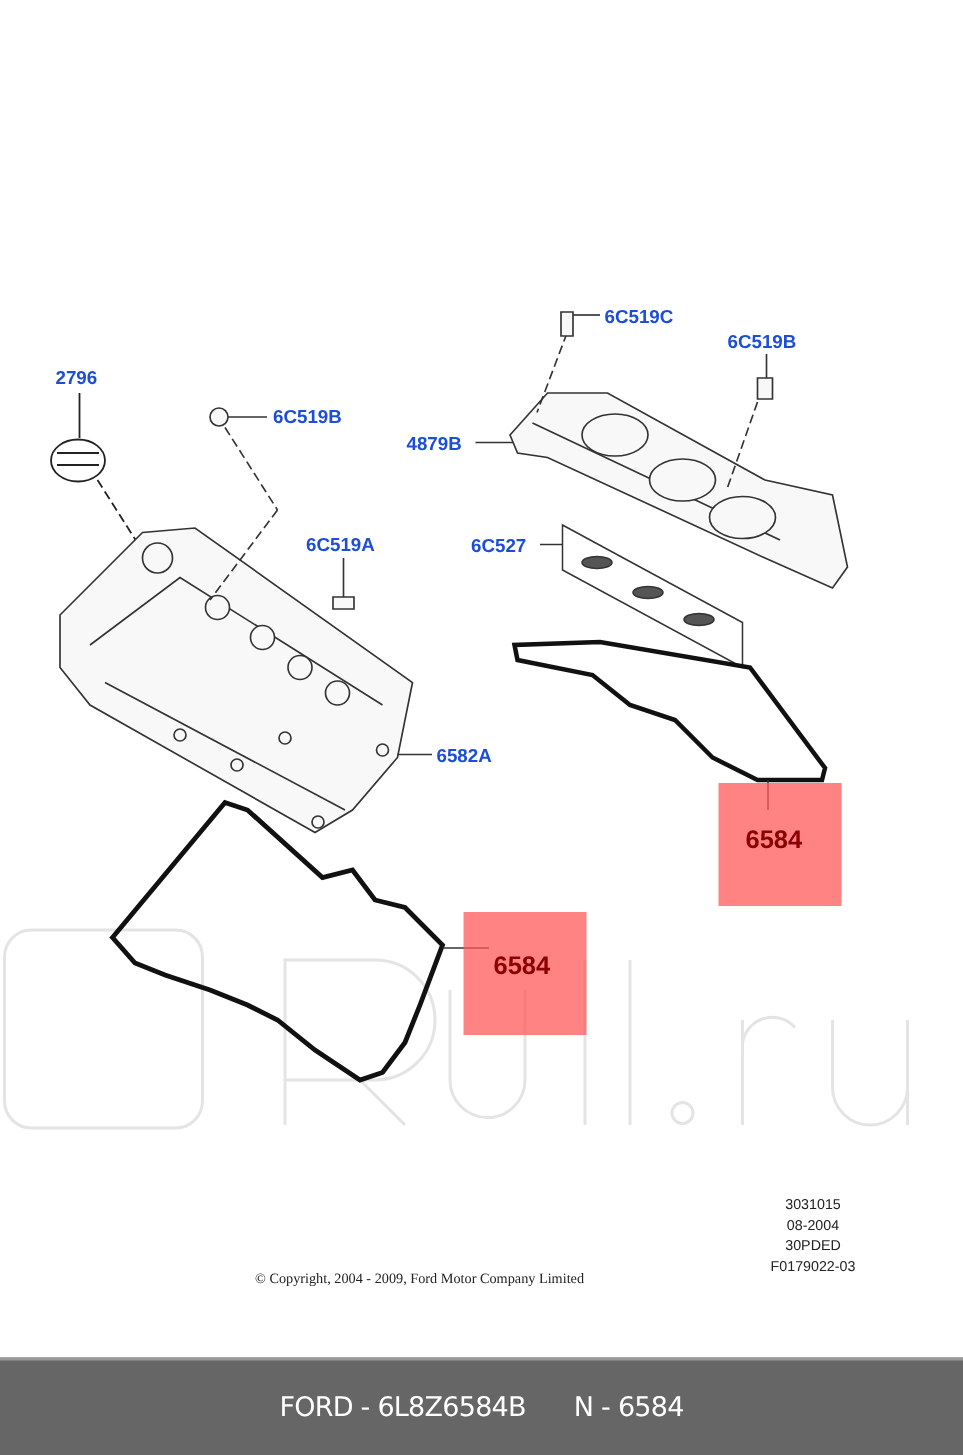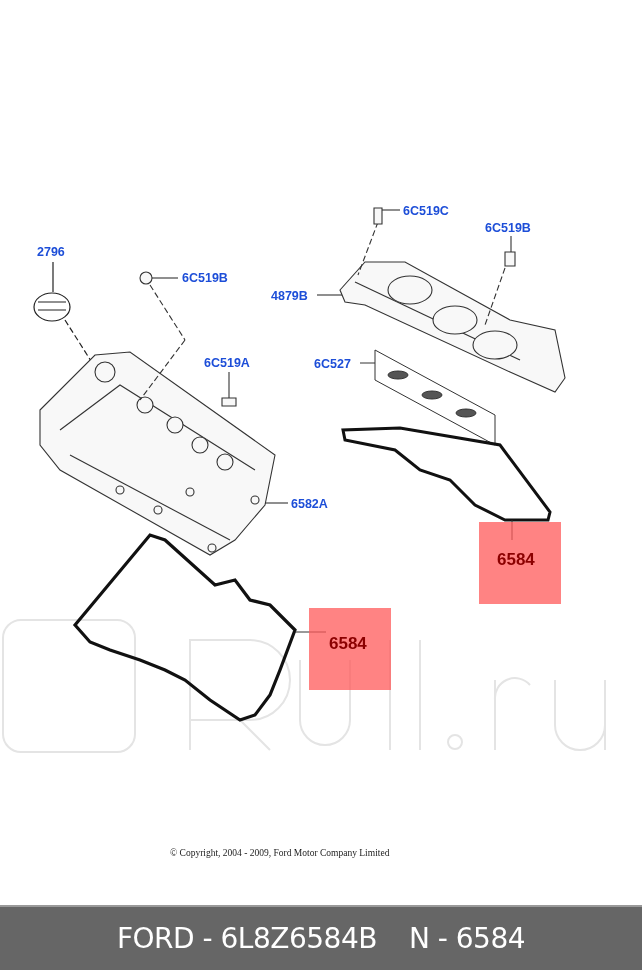--- a/index.html
+++ b/index.html
@@ -5,21 +5,21 @@
   html,body{margin:0;padding:0;background:#fff;}
   body{width:642px;height:970px;position:relative;overflow:hidden;font-family:"Liberation Sans",sans-serif;}
   .stage{position:absolute;left:0;top:0;width:642px;height:905px;background:#fff;}
   svg.diagram{position:absolute;left:0;top:0;}
   .lbl{position:absolute;font-weight:bold;font-size:12.5px;color:#1d4ed8;white-space:nowrap;line-height:14px;}
   .hl{position:absolute;background:rgba(255,90,90,0.75);}
   .hl-lbl{position:absolute;font-weight:bold;font-size:17px;color:#8b0000;line-height:14px;}
   .meta{position:absolute;left:507px;top:797px;width:70px;text-align:center;font-size:9.5px;color:#222;line-height:13.5px;}
   .copy{position:absolute;left:170px;top:848px;font-size:9.5px;color:#222;white-space:nowrap;font-family:Liberation Serif, serif;}
   .footer{position:absolute;left:0;top:905px;width:642px;height:65px;background:#666666;border-top:2px solid #9a9a9a;box-sizing:border-box;display:flex;align-items:center;justify-content:center;}
-  .footer span{color:#fff;font-size:28px;font-family:"DejaVu Sans",sans-serif;letter-spacing:-0.5px;}
+  .footer span{color:#fff;font-size:18px;font-family:"DejaVu Sans",sans-serif;letter-spacing:-0.5px;}
   .footer .gap{display:inline-block;width:32px;}
 </style>
 </head>
 <body>
 
 <div class="stage">
 
   <svg class="diagram" width="642" height="905" viewBox="0 0 642 905">
 
     <g stroke="#e4e4e4" stroke-width="2" fill="none">
@@ -99,20 +99,26 @@
   <span class="lbl" style="left:403px;top:204px">6C519C</span>
   <span class="lbl" style="left:485px;top:221px">6C519B</span>
   <span class="lbl" style="left:271px;top:289px">4879B</span>
   <span class="lbl" style="left:314px;top:357px">6C527</span>
 
   <div class="hl" style="left:479px;top:522px;width:82px;height:82px"></div>
   <span class="hl-lbl" style="left:497px;top:553px">6584</span>
   <div class="hl" style="left:309px;top:608px;width:82px;height:82px"></div>
   <span class="hl-lbl" style="left:329px;top:637px">6584</span>
 
+  <div class="meta">
+    <div>3031015</div>
+    <div>08-2004</div>
+    <div>30PDED</div>
+    <div>F0179022-03</div>
+  </div>
   <div class="copy">© Copyright, 2004 - 2009, Ford Motor Company Limited</div>
 </div>
 
 <div class="footer">
   <span>FORD - 6L8Z6584B</span>
   <span class="gap"></span>
   <span>N - 6584</span>
 </div>
 
 </body></html>

